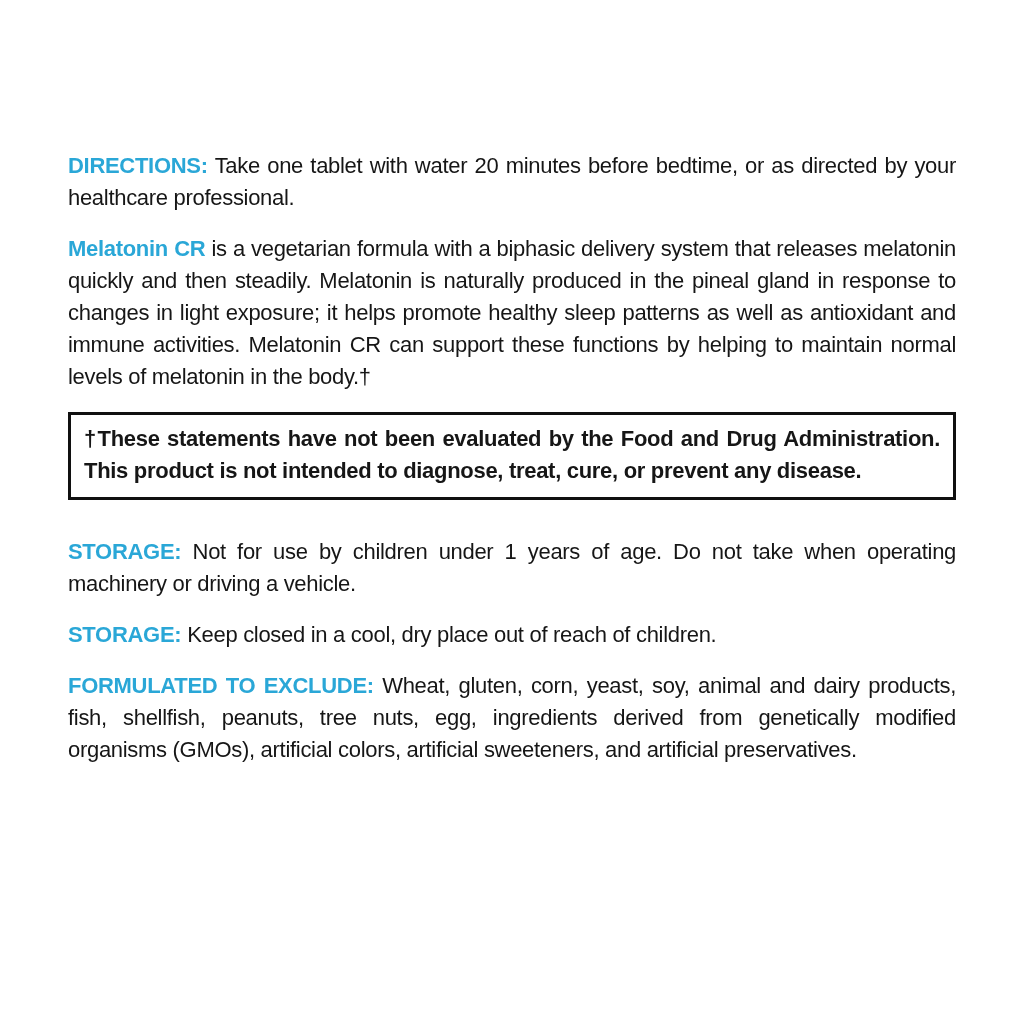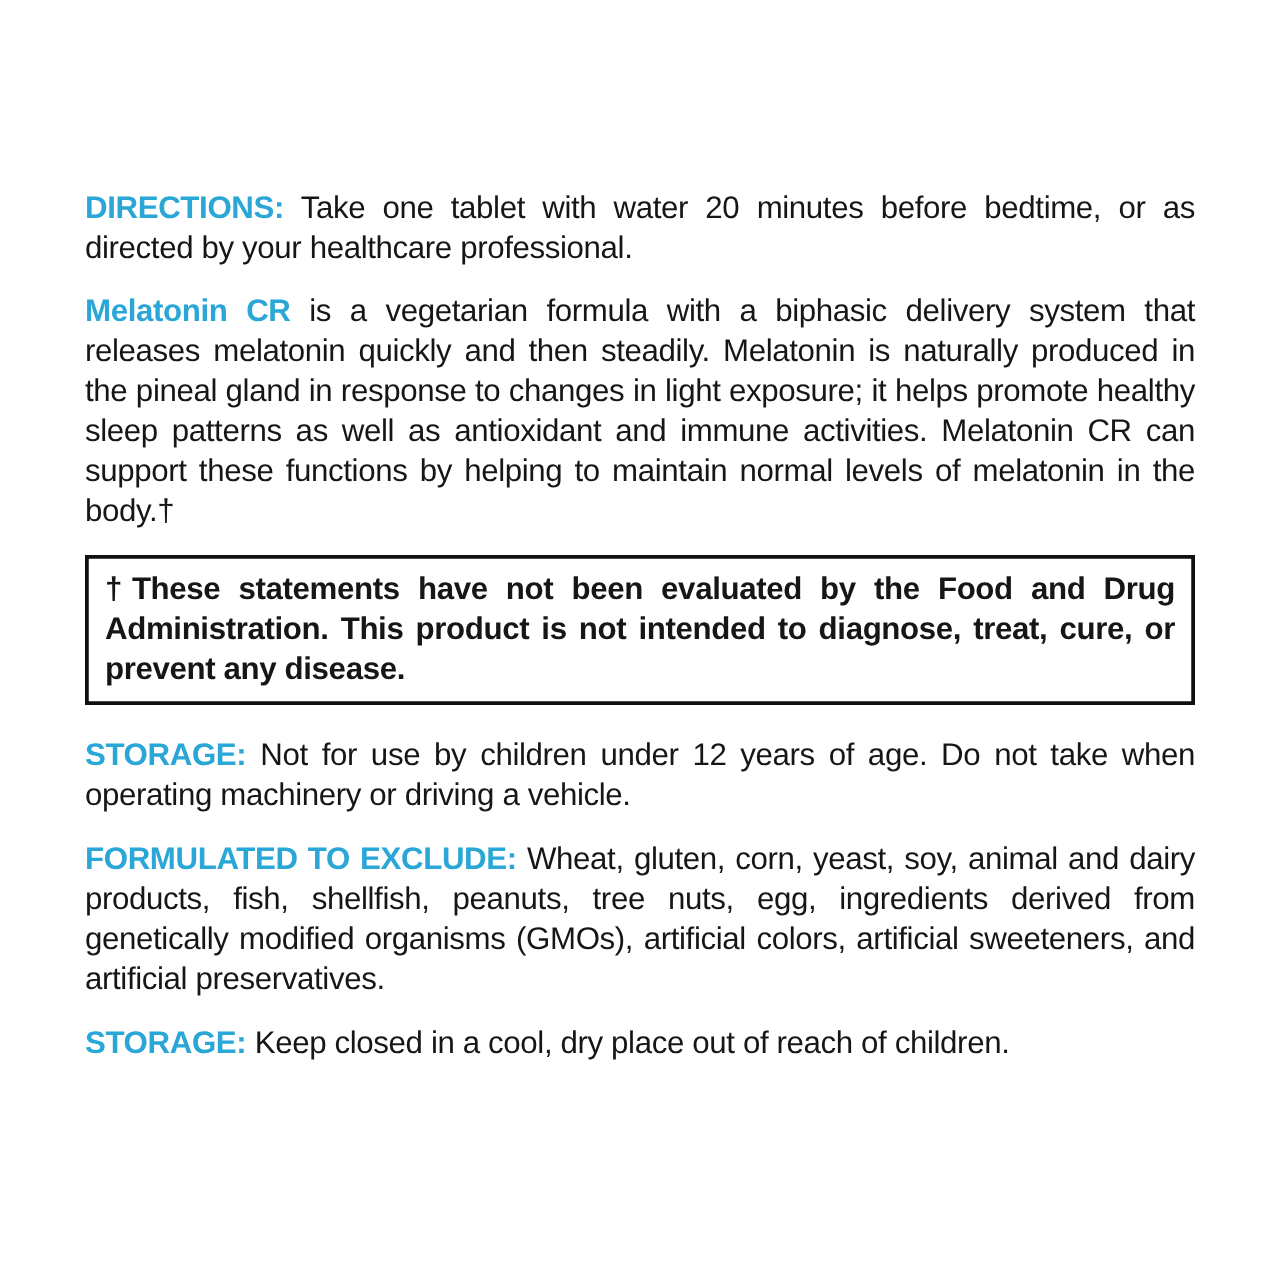--- a/index.html
+++ b/index.html
@@ -19,33 +19,33 @@
     overflow: hidden;
   }
   .label {
     position: absolute;
     left: 68px;
     right: 68px;
     top: 150px;
   }
   .para {
     margin: 0 0 19px 0;
-    font-size: 25px;
+    font-size: 22px;
     line-height: 32px;
     text-align: justify;
     letter-spacing: -0.3px;
   }
   .hd {
     font-weight: bold;
     color: var(--accent);
   }
   .fda-box {
     border: 3px solid var(--box-border);
     padding: 8px 13px 10px 13px;
-    margin: 3px 0 24px 0;
+    margin: 3px 0 36px 0;
   }
   .fda-box .para {
     margin: 0;
     font-weight: bold;
   }
 </style>
 </head>
 <body>
 
 <div class="label">
@@ -60,26 +60,26 @@
     <span class="hd">Melatonin CR</span>
     <span>is a vegetarian formula with a biphasic delivery system that releases melatonin quickly and then steadily. Melatonin is naturally produced in the pineal gland in response to changes in light exposure; it helps promote healthy sleep patterns as well as antioxidant and immune activities. Melatonin CR can support these functions by helping to maintain normal levels of melatonin in the body.†</span>
   </p>
 
   <div class="fda-box">
     <p class="para">†These statements have not been evaluated by the Food and Drug Administration. This product is not intended to diagnose, treat, cure, or prevent any disease.</p>
   </div>
 
   <p class="para">
     <span class="hd">STORAGE:</span>
-    <span>Not for use by children under 12 years of age. Do not take when operating machinery or driving a vehicle.</span>
+    <span>Not for use by children under 1 years of age. Do not take when operating machinery or driving a vehicle.</span>
+  </p>
+
+  <p class="para">
+    <span class="hd">STORAGE:</span>
+    <span>Keep closed in a cool, dry place out of reach of children.</span>
   </p>
 
   <p class="para">
     <span class="hd">FORMULATED TO EXCLUDE:</span>
     <span>Wheat, gluten, corn, yeast, soy, animal and dairy products, fish, shellfish, peanuts, tree nuts, egg, ingredients derived from genetically modified organisms (GMOs), artificial colors, artificial sweeteners, and artificial preservatives.</span>
   </p>
 
-  <p class="para">
-    <span class="hd">STORAGE:</span>
-    <span>Keep closed in a cool, dry place out of reach of children.</span>
-  </p>
-
 </div>
 
 </body></html>

